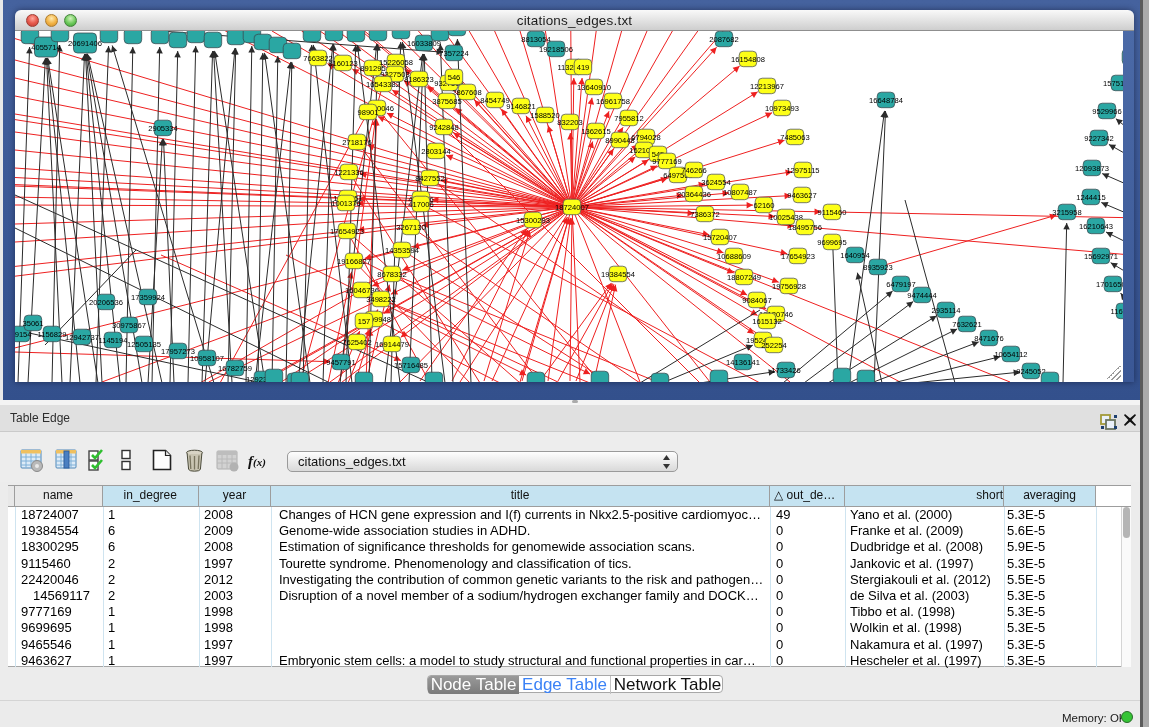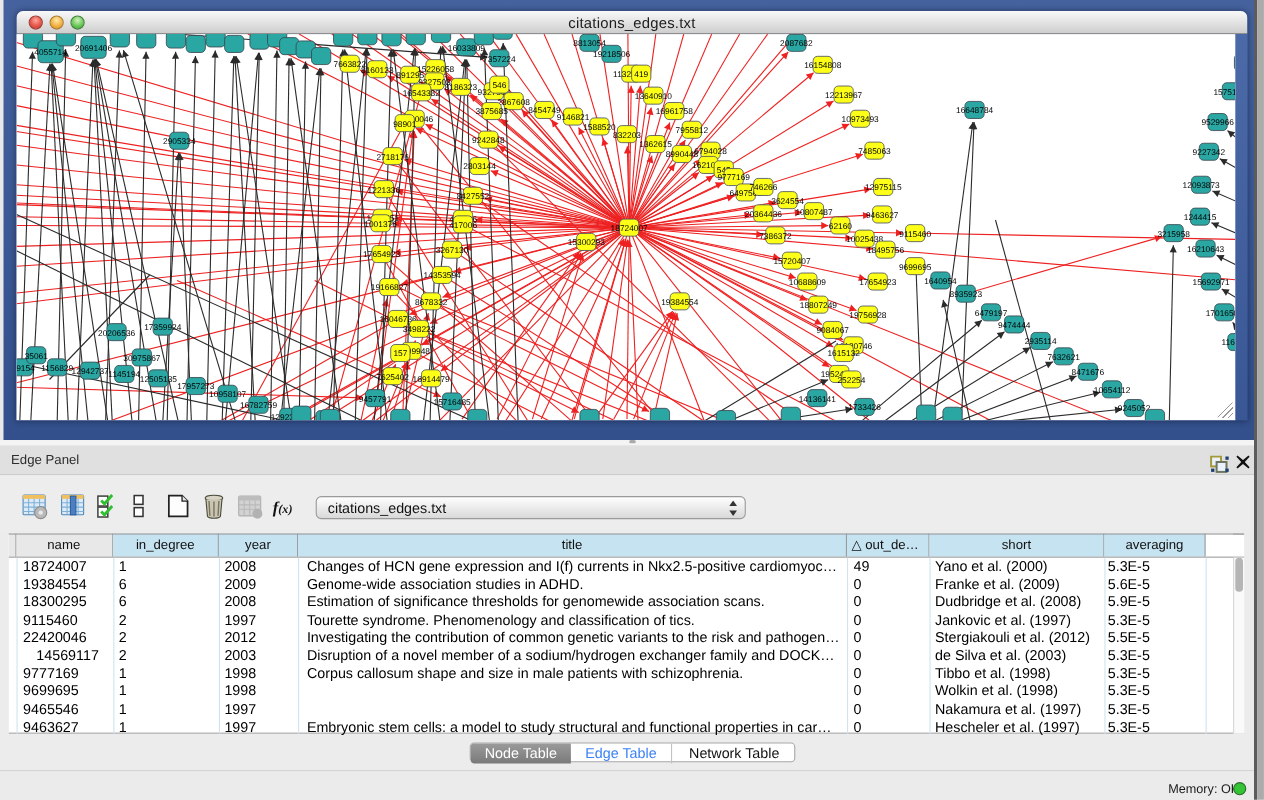--- a/index.html
+++ b/index.html
@@ -716,21 +716,21 @@
     </div>
   </div>
   <div class="abs" style="left:0;top:0;width:3px;height:400px;background:#e9e9e9"></div>
 </div>
 
 <div class="abs" style="left:0;top:400px;width:1140px;height:327px;background:#ececec">
   <div class="abs" style="left:0;top:0;width:1140px;height:5px;background:#f4f4f4"></div>
   <div class="abs" style="left:572px;top:0;width:6px;height:3px;background:#ababab;border-radius:2px"></div>
 
   <div class="abs" style="left:0;top:5px;width:1140px;height:27px;background:#e0e0e0;border-bottom:1px solid #cacaca">
-    <div class="abs" style="left:10px;top:6px;font-size:12px;color:#2e2e2e">Edge Panel</div>
+    <div class="abs" style="left:10px;top:6px;font-size:12px;color:#2e2e2e">Table Edge</div>
 
     <svg class="abs" style="left:1100px;top:9px" width="19" height="16" viewBox="0 0 19 16">
       <rect x="1" y="1" width="9" height="9" fill="#eaf1fa" stroke="#a39b3a" stroke-width="1.8"></rect>
       <rect x="6" y="6" width="9" height="9" fill="#eaf1fa" stroke="#6b7560" stroke-width="1.8"></rect>
       <rect x="14" y="1" width="3" height="3" fill="#1d3f6e"></rect>
         <rect x="1" y="12" width="3" height="3" fill="#1d3f6e"></rect>
       <rect x="14" y="12" width="3" height="3" fill="#1d3f6e"></rect>
     </svg>
     <svg class="abs" style="left:1123px;top:8px" width="14" height="14" viewBox="0 0 14 14">
       <path d="M2 1 L7 5.2 L12 1 L13 2.2 L8.6 7 L13 11.8 L12 13 L7 8.8 L2 13 L1 11.8 L5.4 7 L1 2.2 Z" fill="#111"></path>
@@ -803,21 +803,21 @@
 </div>
 
 <div class="abs" style="left:0;top:0;width:1149px;height:727px;pointer-events:none">
   <div class="abs" style="left:8px;top:485px;width:1113px;height:21px;background:#fff"></div>
   <div class="abs" style="left:8px;top:485px;width:6.5px;height:21px;background:#e8e8e8;border-right:1px solid #9d9d9d"></div>
 <div class="abs" style="left:14.5px;top:485px;width:88px;height:21px;background:#e8e8e8;border-right:1px solid #9d9d9d;font-size:12px;line-height:21px;color:#111;text-align:center">name</div>
 <div class="abs" style="left:102.5px;top:485px;width:96.5px;height:21px;background:#c5e3f1;border-right:1px solid #9d9d9d;font-size:12px;line-height:21px;color:#111;text-align:center">in_degree</div>
 <div class="abs" style="left:199px;top:485px;width:72px;height:21px;background:#c5e3f1;border-right:1px solid #9d9d9d;font-size:12px;line-height:21px;color:#111;text-align:center">year</div>
 <div class="abs" style="left:271px;top:485px;width:499px;height:21px;background:#c5e3f1;border-right:1px solid #9d9d9d;font-size:12px;line-height:21px;color:#111;text-align:center">title</div>
 <div class="abs" style="left:770px;top:485px;width:75px;height:21px;background:#c5e3f1;border-right:1px solid #9d9d9d;font-size:12px;line-height:21px;color:#111;padding-left:4px;text-align:left">△ out_de…</div>
-<div class="abs" style="left:845px;top:485px;width:159px;height:21px;background:#c5e3f1;border-right:1px solid #9d9d9d;font-size:12px;line-height:21px;color:#111;text-align:center">short</div>
+<div class="abs" style="left:845px;top:485px;width:159px;height:21px;background:#c5e3f1;border-right:1px solid #9d9d9d;font-size:12px;line-height:21px;color:#111;text-align:right">short</div>
 <div class="abs" style="left:1004px;top:485px;width:92px;height:21px;background:#c5e3f1;border-right:1px solid #9d9d9d;font-size:12px;line-height:21px;color:#111;text-align:center">averaging</div>
   <div class="abs" style="left:8px;top:506px;width:1123px;height:1px;background:#9d9d9d"></div>
   <div class="abs" style="left:8px;top:485px;width:1123px;height:1px;background:#9d9d9d"></div>
   <div class="abs" style="left:0;top:0;width:1149px;height:727px;font-size:13px;color:#000">
 <div style="position:absolute;left:0;top:507.0px;width:1121px;height:16.2px">
         <div style="position:absolute;left:21px;width:79px;top:0;height:16.2px;line-height:16.2px;overflow:hidden;white-space:nowrap">18724007</div>
         <div style="position:absolute;left:108px;width:89px;top:0;height:16.2px;line-height:16.2px;overflow:hidden;white-space:nowrap">1</div>
         <div style="position:absolute;left:204px;width:65px;top:0;height:16.2px;line-height:16.2px;overflow:hidden;white-space:nowrap">2008</div>
         <div style="position:absolute;left:279px;width:489px;top:0;height:16.2px;line-height:16.2px;overflow:hidden;white-space:nowrap">Changes of HCN gene expression and I(f) currents in Nkx2.5-positive cardiomyoc…</div>
         <div style="position:absolute;left:776px;width:67px;top:0;height:16.2px;line-height:16.2px;overflow:hidden;white-space:nowrap">49</div>
@@ -866,21 +866,20 @@
         <div style="position:absolute;left:204px;width:65px;top:0;height:16.2px;line-height:16.2px;overflow:hidden;white-space:nowrap">2003</div>
         <div style="position:absolute;left:279px;width:489px;top:0;height:16.2px;line-height:16.2px;overflow:hidden;white-space:nowrap">Disruption of a novel member of a sodium/hydrogen exchanger family and DOCK…</div>
         <div style="position:absolute;left:776px;width:67px;top:0;height:16.2px;line-height:16.2px;overflow:hidden;white-space:nowrap">0</div>
         <div style="position:absolute;left:850px;width:152px;top:0;height:16.2px;line-height:16.2px;overflow:hidden;white-space:nowrap">de Silva et al. (2003)</div>
         <div style="position:absolute;left:1007px;width:87px;top:0;height:16.2px;line-height:16.2px;overflow:hidden;white-space:nowrap">5.3E-5</div>
       </div>
 <div style="position:absolute;left:0;top:604.2px;width:1121px;height:16.2px">
         <div style="position:absolute;left:21px;width:79px;top:0;height:16.2px;line-height:16.2px;overflow:hidden;white-space:nowrap">9777169</div>
         <div style="position:absolute;left:108px;width:89px;top:0;height:16.2px;line-height:16.2px;overflow:hidden;white-space:nowrap">1</div>
         <div style="position:absolute;left:204px;width:65px;top:0;height:16.2px;line-height:16.2px;overflow:hidden;white-space:nowrap">1998</div>
-        <div style="position:absolute;left:279px;width:489px;top:0;height:16.2px;line-height:16.2px;overflow:hidden;white-space:nowrap">Corpus callosum shape and size in male patients with schizophrenia.</div>
         <div style="position:absolute;left:776px;width:67px;top:0;height:16.2px;line-height:16.2px;overflow:hidden;white-space:nowrap">0</div>
         <div style="position:absolute;left:850px;width:152px;top:0;height:16.2px;line-height:16.2px;overflow:hidden;white-space:nowrap">Tibbo et al. (1998)</div>
         <div style="position:absolute;left:1007px;width:87px;top:0;height:16.2px;line-height:16.2px;overflow:hidden;white-space:nowrap">5.3E-5</div>
       </div>
 <div style="position:absolute;left:0;top:620.4px;width:1121px;height:16.2px">
         <div style="position:absolute;left:21px;width:79px;top:0;height:16.2px;line-height:16.2px;overflow:hidden;white-space:nowrap">9699695</div>
         <div style="position:absolute;left:108px;width:89px;top:0;height:16.2px;line-height:16.2px;overflow:hidden;white-space:nowrap">1</div>
         <div style="position:absolute;left:204px;width:65px;top:0;height:16.2px;line-height:16.2px;overflow:hidden;white-space:nowrap">1998</div>
         <div style="position:absolute;left:776px;width:67px;top:0;height:16.2px;line-height:16.2px;overflow:hidden;white-space:nowrap">0</div>
         <div style="position:absolute;left:850px;width:152px;top:0;height:16.2px;line-height:16.2px;overflow:hidden;white-space:nowrap">Wolkin et al. (1998)</div>
@@ -910,21 +909,21 @@
     <div style="position:absolute;left:271px;top:507px;width:1px;height:160px;background:#cfe4f0"></div>
     <div style="position:absolute;left:770px;top:507px;width:1px;height:160px;background:#cfe4f0"></div>
     <div style="position:absolute;left:845px;top:507px;width:1px;height:160px;background:#cfe4f0"></div>
     <div style="position:absolute;left:1004px;top:507px;width:1px;height:160px;background:#cfe4f0"></div>
     <div style="position:absolute;left:1096px;top:507px;width:1px;height:160px;background:#cfe4f0"></div>
 
   <div class="abs" style="left:1121px;top:507px;width:10px;height:160px;background:#fafafa;border-left:1px solid #d5d5d5"></div>
   <div class="abs" style="left:1122.5px;top:507px;width:7px;height:31px;background:#b5b5b5;border-radius:4px"></div>
 </div>
 
-<div class="abs" style="left:427px;top:675px;width:296px;height:18px;border:1px solid #a8a8a8;border-radius:4px;background:#fff;font-size:13px">
+<div class="abs" style="left:427px;top:675px;width:296px;height:18px;border:1px solid #a8a8a8;border-radius:4px;background:#fff;font-size:17px">
   <div class="abs" style="left:0;top:0;width:91px;height:18px;background:linear-gradient(#9a9a9a,#7a7a7a);border-radius:3px 0 0 3px;color:#fff;text-align:center;line-height:17px">Node Table</div>
   <div class="abs" style="left:91px;top:0;width:92px;height:18px;color:#3b82f6;text-align:center;line-height:17px;border-right:1px solid #c2c2c2">Edge Table</div>
   <div class="abs" style="left:184px;top:0;width:111px;height:18px;color:#111;text-align:center;line-height:17px">Network Table</div>
 </div>
 
 <div class="abs" style="left:0;top:700px;width:1140px;height:27px;background:#ebebeb;border-top:1px solid #d4d4d4">
   <div class="abs" style="left:1062px;top:11px;font-size:11.5px;color:#1a1a1a">Memory: OK</div>
   <div class="abs" style="left:1121px;top:10px;width:12px;height:12px;border-radius:50%;background:#35c435;border:1px solid #2a6b2a"></div>
 </div>
 

